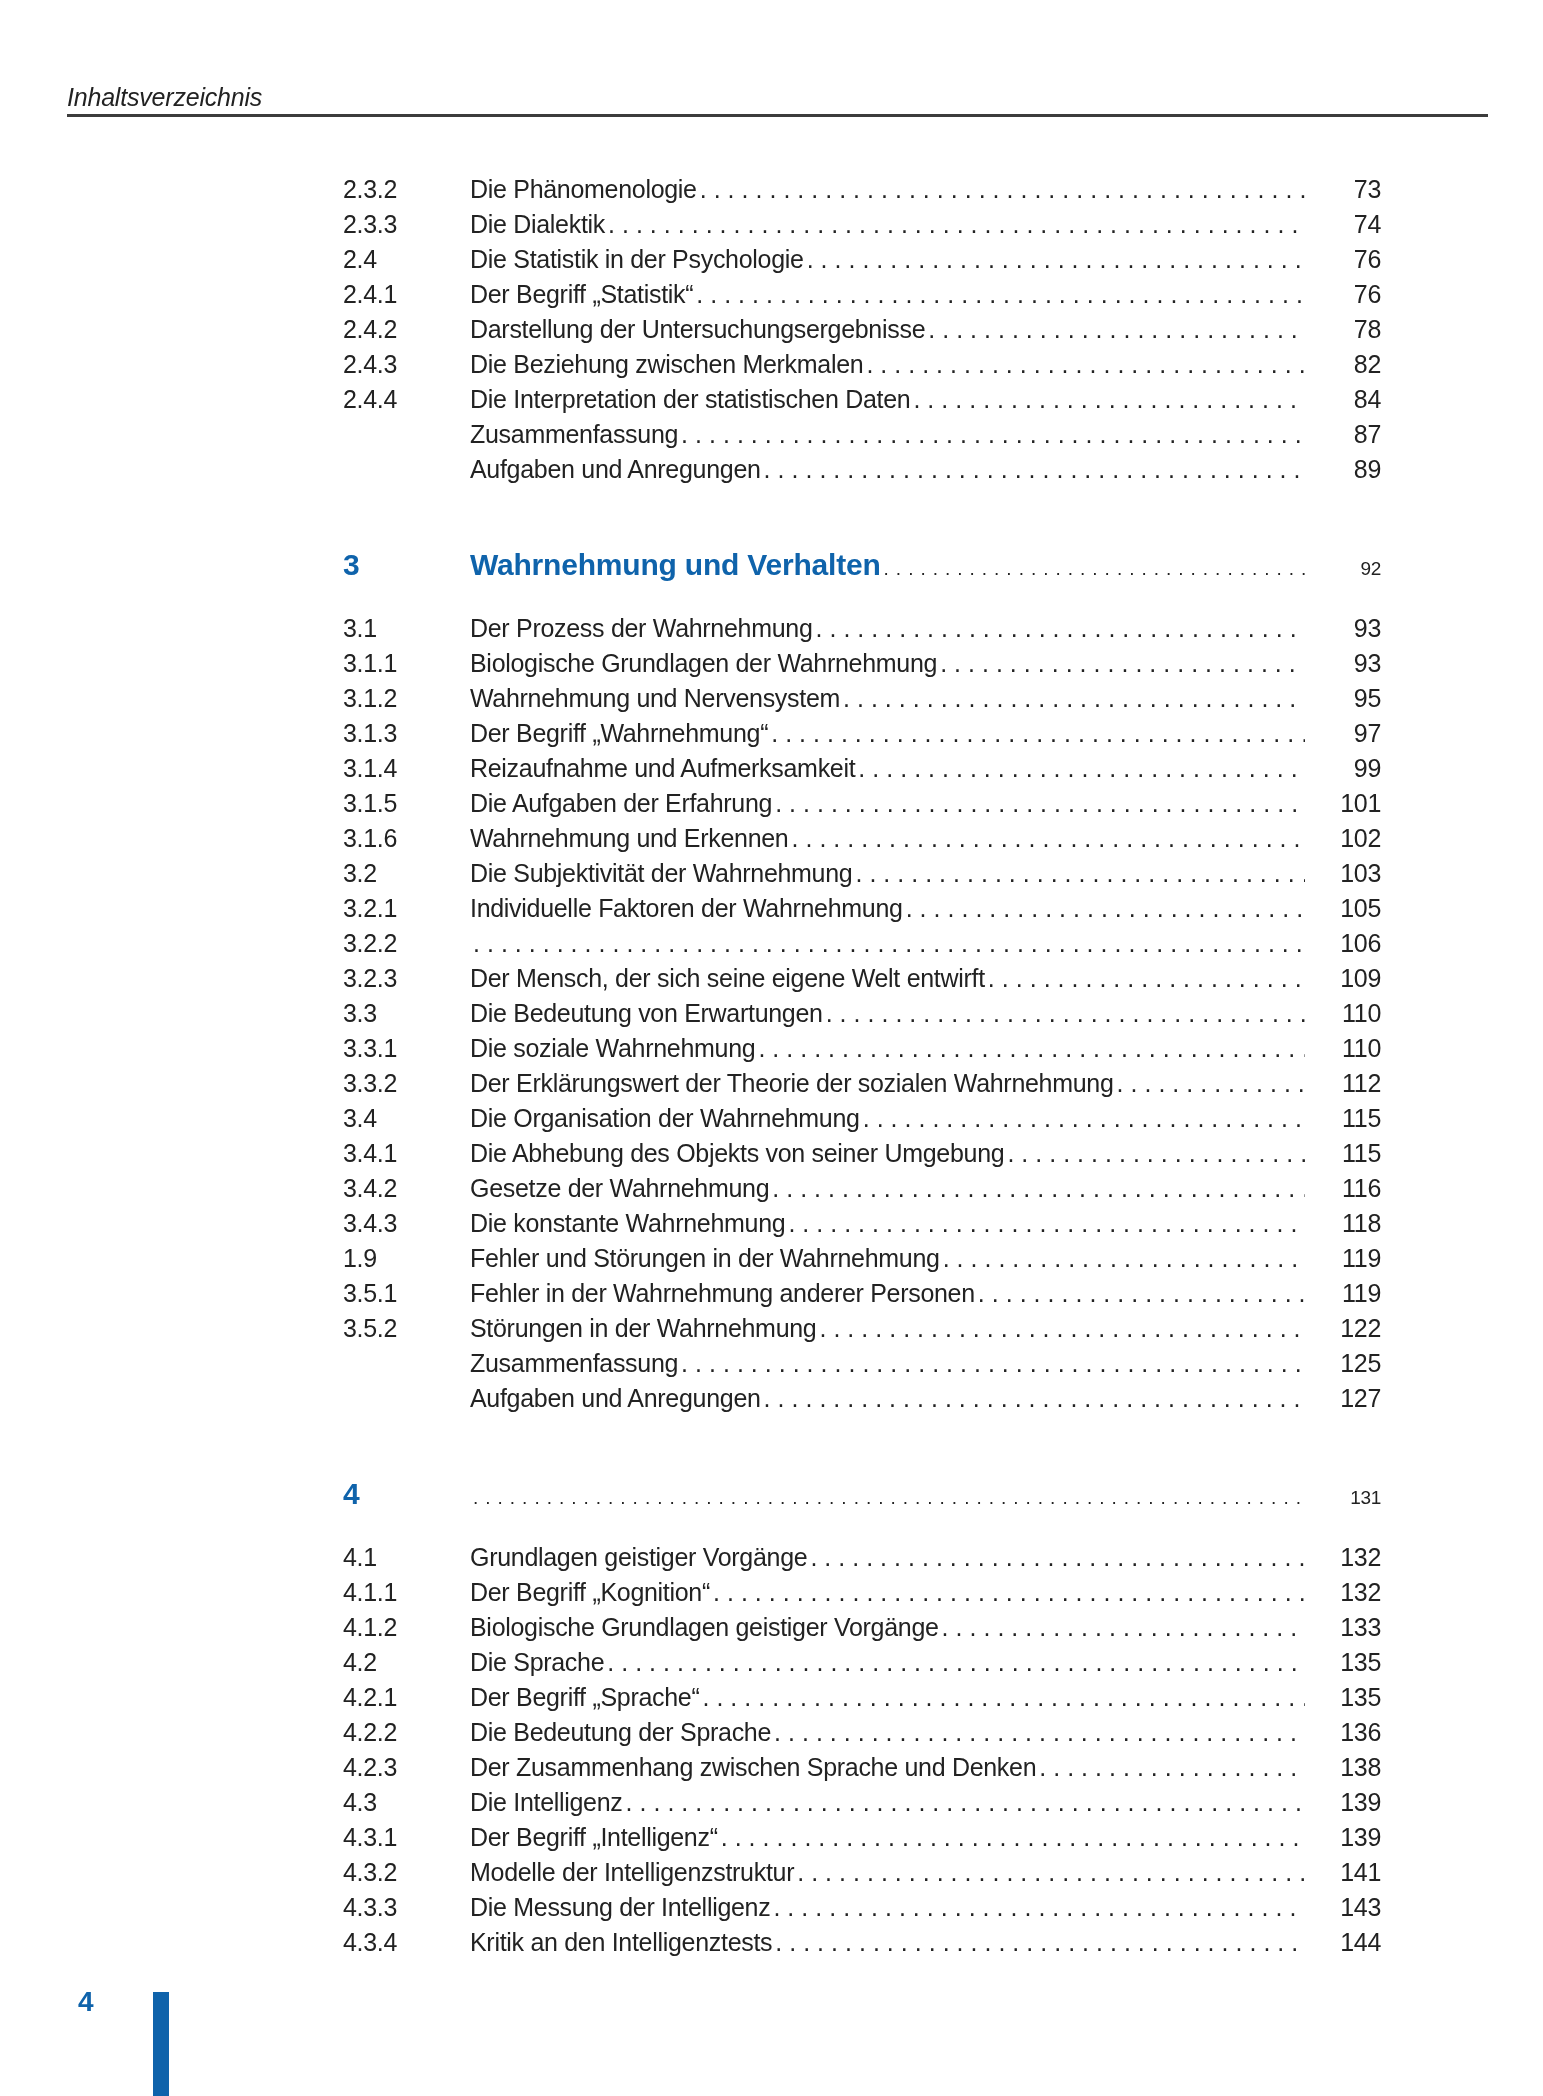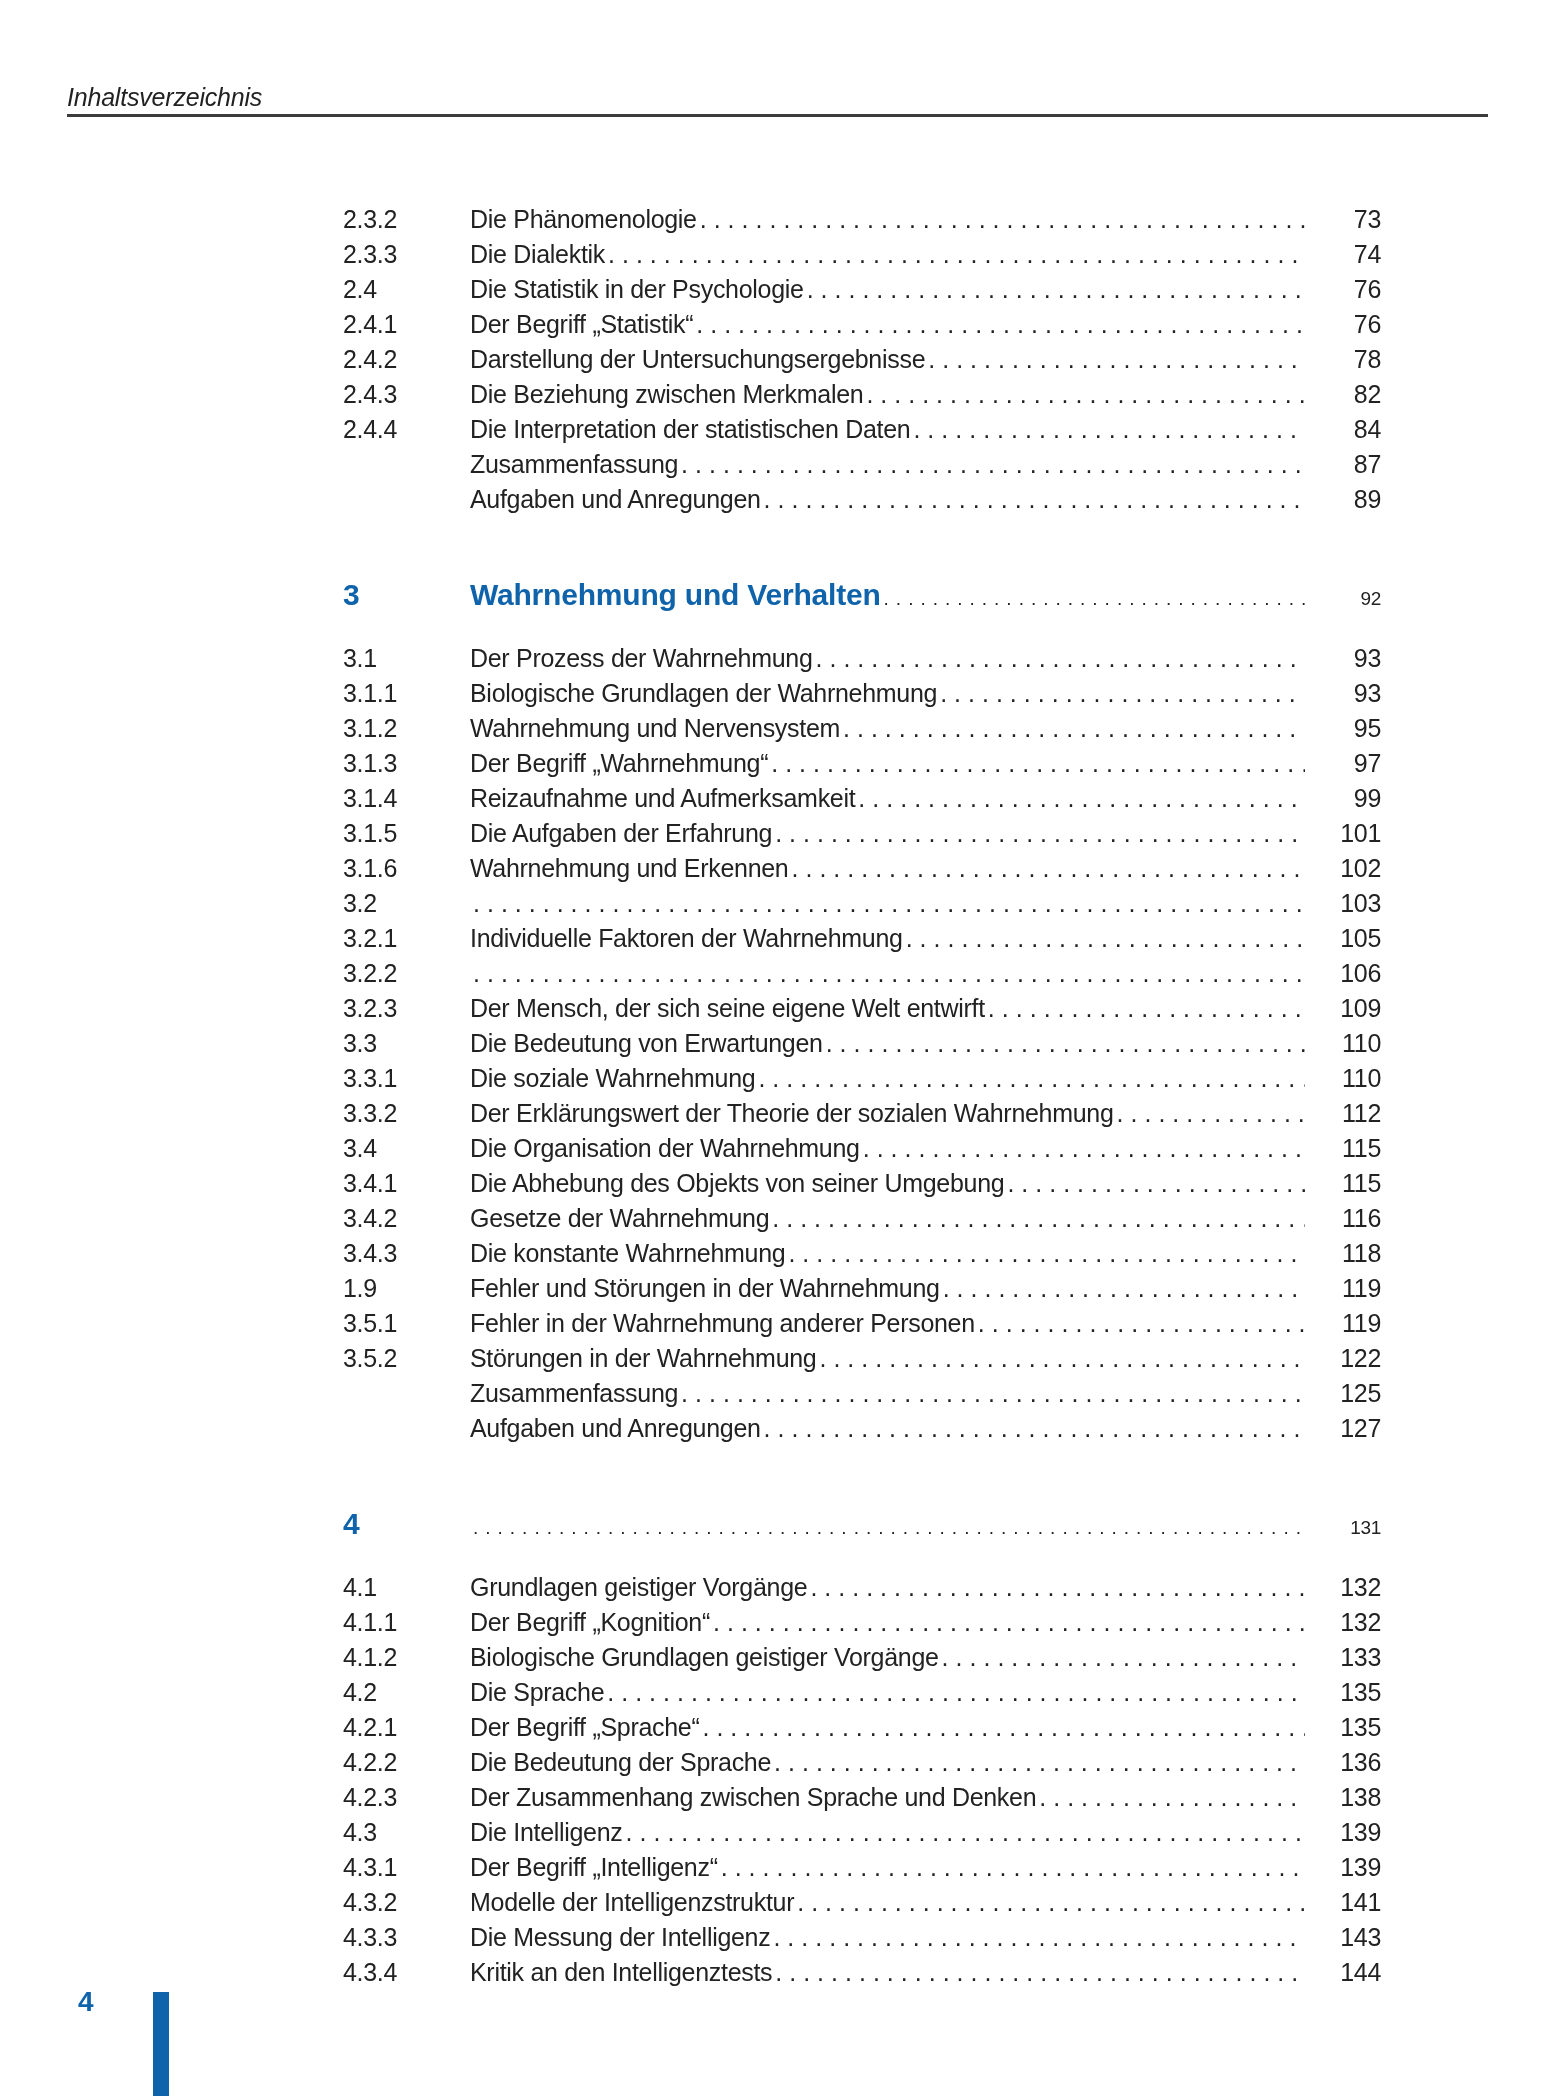--- a/index.html
+++ b/index.html
@@ -40,21 +40,20 @@
     height: 3px;
     background: var(--rule);
   }
 
   
   .toc {
     position: absolute;
     left: 343px;
     top: 172px;
     width: 1038px; 
-    margin-top: 30px;
   }
   .row {
     display: flex;
     align-items: baseline;
     line-height: 35px;
     font-size: 25px;
     letter-spacing: -0.3px;
     color: var(--text);
     white-space: nowrap;
   }
@@ -228,20 +227,21 @@
       <span class="pg">101</span>
     </div>
     <div class="row">
       <span class="num">3.1.6</span>
       <span class="title">Wahrnehmung und Erkennen</span>
       <span class="dots"></span>
       <span class="pg">102</span>
     </div>
     <div class="row">
       <span class="num">3.2</span>
+      <span class="title">Die Subjektivität der Wahrnehmung</span>
       <span class="dots"></span>
       <span class="pg">103</span>
     </div>
     <div class="row">
       <span class="num">3.2.1</span>
       <span class="title">Individuelle Faktoren der Wahrnehmung</span>
       <span class="dots"></span>
       <span class="pg">105</span>
     </div>
     <div class="row">

